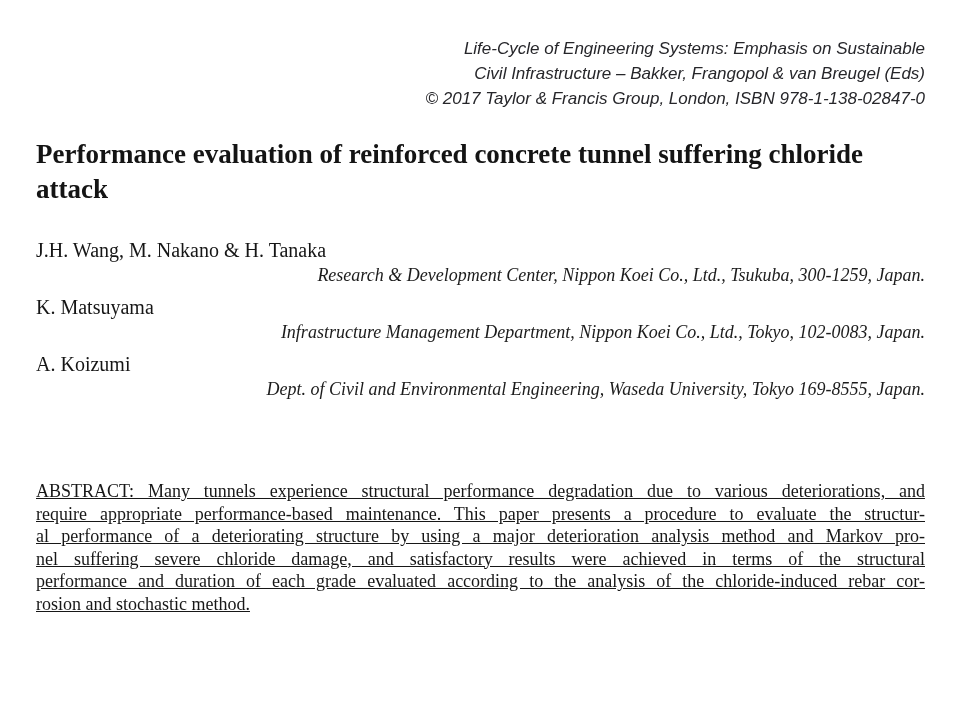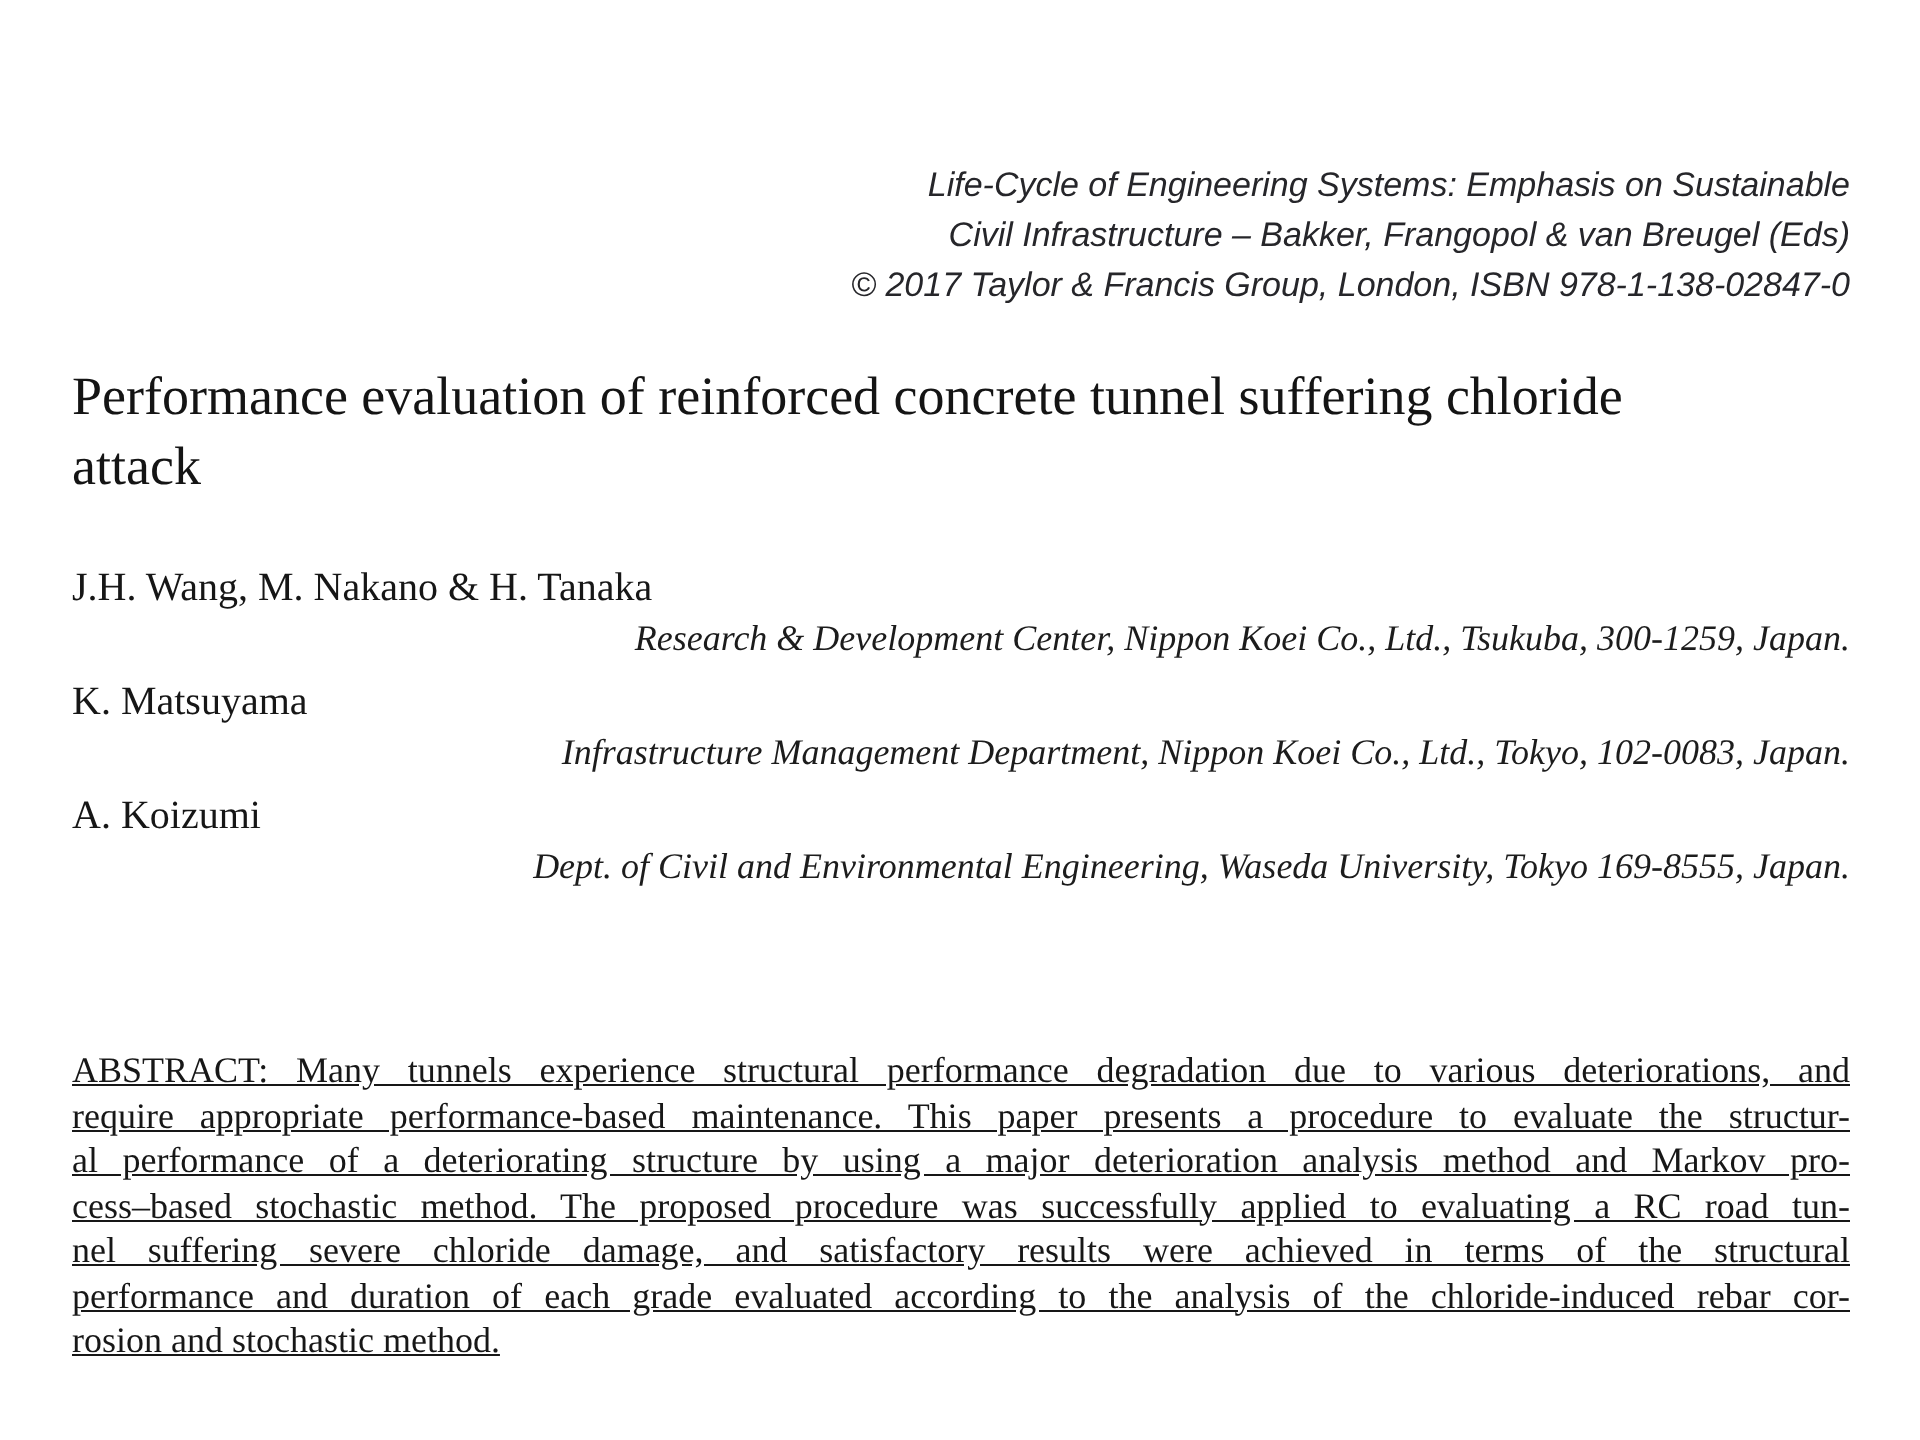--- a/index.html
+++ b/index.html
@@ -10,37 +10,37 @@
   body {
     width: 960px;
     height: 720px;
     overflow: hidden;
     color: #1c1c1c;
   }
   .page {
     box-sizing: border-box;
     width: 960px;
     height: 528px;
-    padding: 80px 35px 0 36px;
+    padding: 36px 35px 0 36px;
   }
   
   .imprint {
     text-align: right;
     font-family: "Liberation Sans", sans-serif;
     font-style: italic;
     font-size: 17px;
     line-height: 25px;
     color: #26262a;
   }
   .imprint-line { white-space: nowrap; }
   
   .title {
     margin: 26px 0 0 0;
     font-family: "Liberation Serif", serif;
-    font-weight: 400;
+    font-weight: 700;
     font-size: 27px;
     line-height: 35px;
     color: #141414;
   }
   .title-line { display: block; white-space: nowrap; }
   
   .authors {
     margin-top: 30px;
     font-family: "Liberation Serif", serif;
   }
@@ -104,19 +104,18 @@
     <div class="author-entry">
       <div class="author-name">A. Koizumi</div>
       <div class="author-affiliation">Dept. of Civil and Environmental Engineering, Waseda University, Tokyo 169-8555, Japan.</div>
     </div>
   </div>
 
   <p class="abstract">
     <span class="abstract-line">ABSTRACT: Many tunnels experience structural performance degradation due to various deteriorations, and</span>
     <span class="abstract-line">require appropriate performance-based maintenance. This paper presents a procedure to evaluate the structur-</span>
     <span class="abstract-line">al performance of a deteriorating structure by using a major deterioration analysis method and Markov pro-</span>
-    <span class="abstract-line">cess–based stochastic method. The proposed procedure was successfully applied to evaluating a RC road tun-</span>
     <span class="abstract-line">nel suffering severe chloride damage, and satisfactory results were achieved in terms of the structural</span>
     <span class="abstract-line">performance and duration of each grade evaluated according to the analysis of the chloride-induced rebar cor-</span>
     <span class="abstract-line">rosion and stochastic method.</span>
   </p>
 
 </div>
 
 </body></html>

